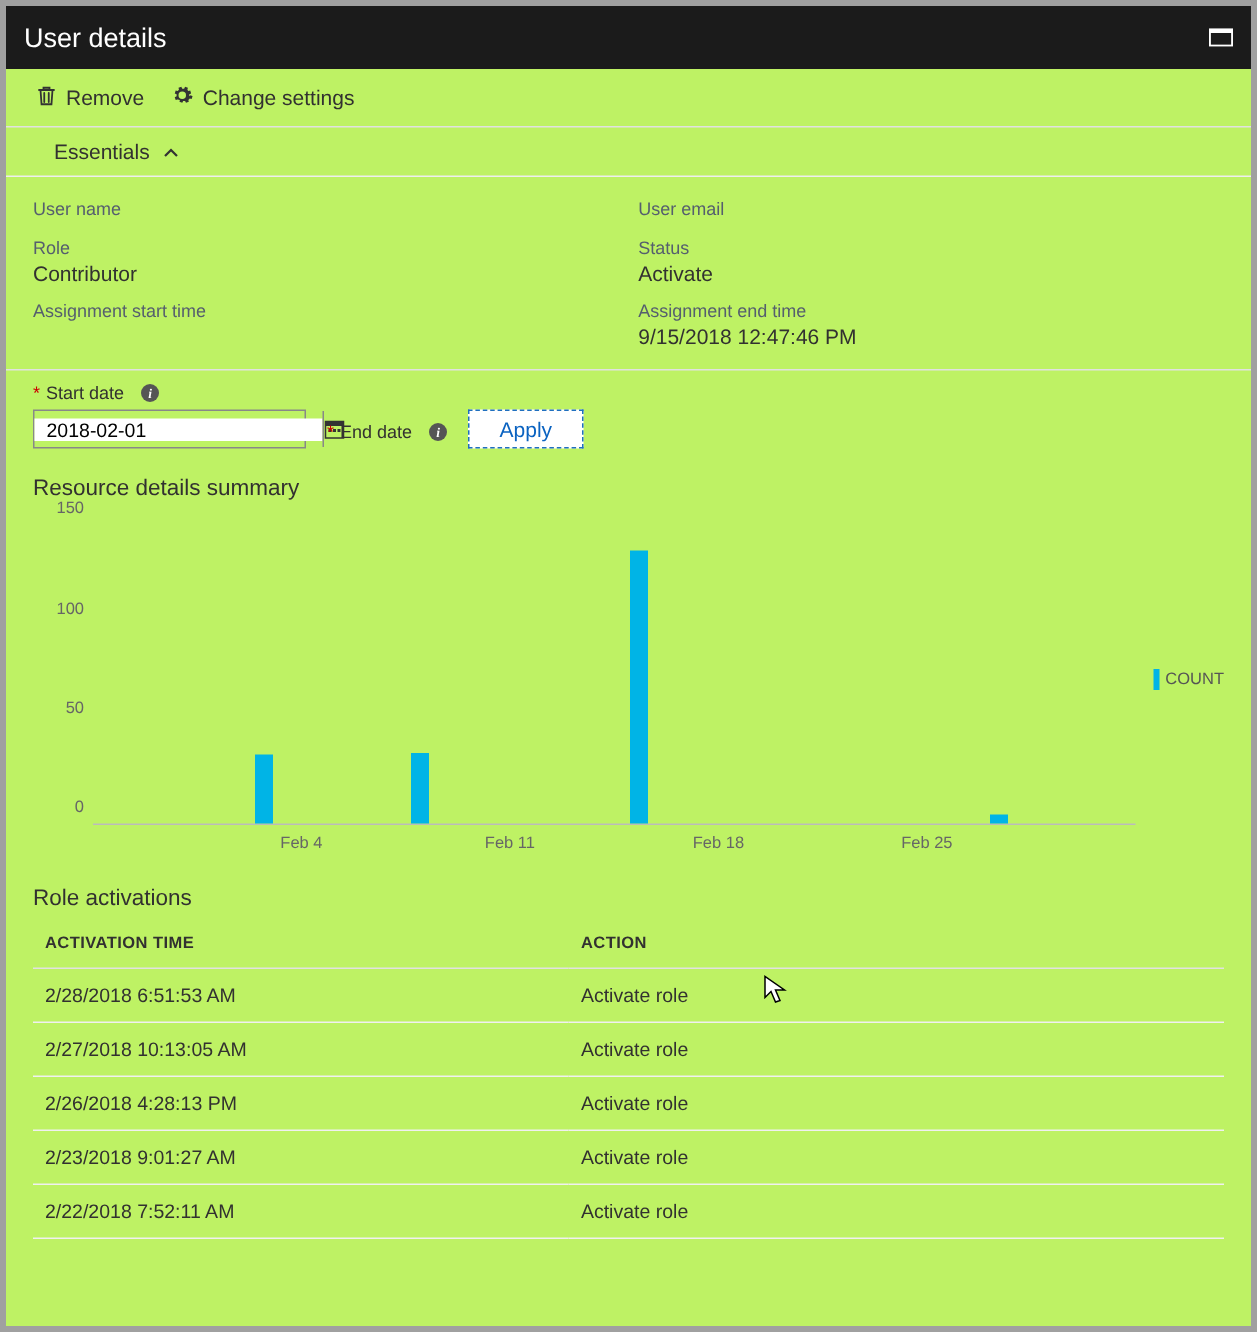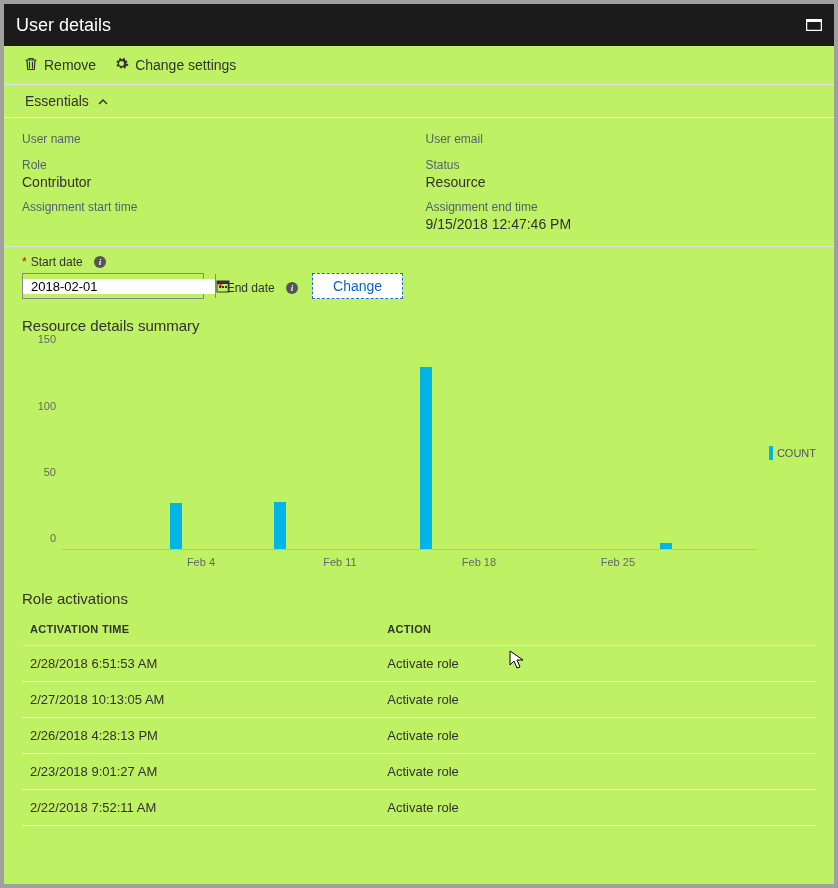--- a/index.html
+++ b/index.html
@@ -2,21 +2,21 @@
 <html><head>
 <meta charset="utf-8">
 <style>
   html, body { margin: 0; padding: 0; font-family: "Segoe UI", Arial, sans-serif; font-size: 13px; color: #323130; background: #a0a0a0; }
   .frame { width: 838px; height: 888px; background: #bef264; border: 4px solid #a0a0a0; box-sizing: border-box; overflow: hidden; display: flex; flex-direction: column; }
   .titlebar { background: #1b1b1b; color: #fff; height: 42px; display: flex; align-items: center; justify-content: space-between; padding: 0 12px; }
   .titlebar .title { font-size: 18px; font-weight: 400; }
   .maxicon svg { display:block; }
   .toolbar { display: flex; align-items: center; gap: 18px; padding: 10px 14px 10px 20px; border-bottom: 1px solid #e1e1e1; }
   .toolbar .tbtn { display: flex; align-items: center; gap: 6px; cursor: pointer; font-size: 14px; }
-  .essentials-header { display:flex; align-items:center; gap:8px; padding: 8px 21px; font-size: 14px; cursor:pointer; border-bottom: 1px solid #eee; }
+  .essentials-header { display:flex; align-items:center; gap:8px; padding: 8px 32px; font-size: 14px; cursor:pointer; border-bottom: 1px solid #eee; }
   .essentials-header .chev { transform: rotate(180deg); }
   .essentials-body { display:flex; padding: 6px 5px 14px 18px; border-bottom: 1px solid #e1e1e1; }
   .ess-col { flex:1; display:flex; flex-direction:column; gap:2px; }
   .ess-label { color:#555f6e; font-size: 12px; margin-top:8px; }
   .ess-value { font-size: 14px; }
   .filter-row { display:flex; align-items:flex-end; gap:14px; padding: 8px 18px 10px 18px; }
   .fld { display:flex; flex-direction:column; }
   .fld-label { font-size:12px; display:flex; align-items:center; gap:4px; margin-bottom:4px;}
   .req { color:#c00; }
   .info-icon { width:12px; height:12px; border-radius:50%; background:#555; color:#fff; display:inline-flex; align-items:center; justify-content:center; font-size:9px; font-weight:bold; font-style: italic; font-family: Georgia, serif;}
@@ -92,21 +92,21 @@
       <div class="ess-label">User name</div>
       <div class="ess-value"></div>
       <div class="ess-label">Role</div>
       <div class="ess-value">Contributor</div>
       <div class="ess-label">Assignment start time</div>
     </div>
     <div class="ess-col">
       <div class="ess-label">User email</div>
       <div class="ess-value"></div>
       <div class="ess-label">Status</div>
-      <div class="ess-value">Resource</div>
+      <div class="ess-value">Activate</div>
       <div class="ess-label">Assignment end time</div>
       <div class="ess-value">9/15/2018 12:47:46 PM</div>
     </div>
   </div>
 
   <div class="filter-row">
     <div class="fld">
       <div class="fld-label"><span class="req">*</span><span>Start date</span>&nbsp;<span class="info-icon">i</span></div>
       <div class="date-input">
         <input type="text" value="2018-02-01" style="">
@@ -117,21 +117,21 @@
               <rect x="3" y="7" width="2" height="2" fill="#333"></rect>
               <rect x="6" y="7" width="2" height="2" fill="#333"></rect>
               <rect x="9" y="7" width="2" height="2" fill="#333"></rect>
             </svg>
           </span>
       </div>
     </div>
     <div class="fld">
       <div class="fld-label"><span class="req">*</span><span>End date</span>&nbsp;<span class="info-icon">i</span></div>
     </div>
-    <button class="apply-btn">Change</button>
+    <button class="apply-btn">Apply</button>
   </div>
 
   <div class="section-title">Resource details summary</div>
   <div class="chart-wrap">
     <div class="chart-area">
       <div class="y-axis" id="yaxis">
           <div class="y-tick" style="bottom: 0%;">0</div>
           <div class="y-tick" style="bottom: 31.25%;">50</div>
           <div class="y-tick" style="bottom: 62.5%;">100</div>
           <div class="y-tick" style="bottom: 93.75%;">150</div>

